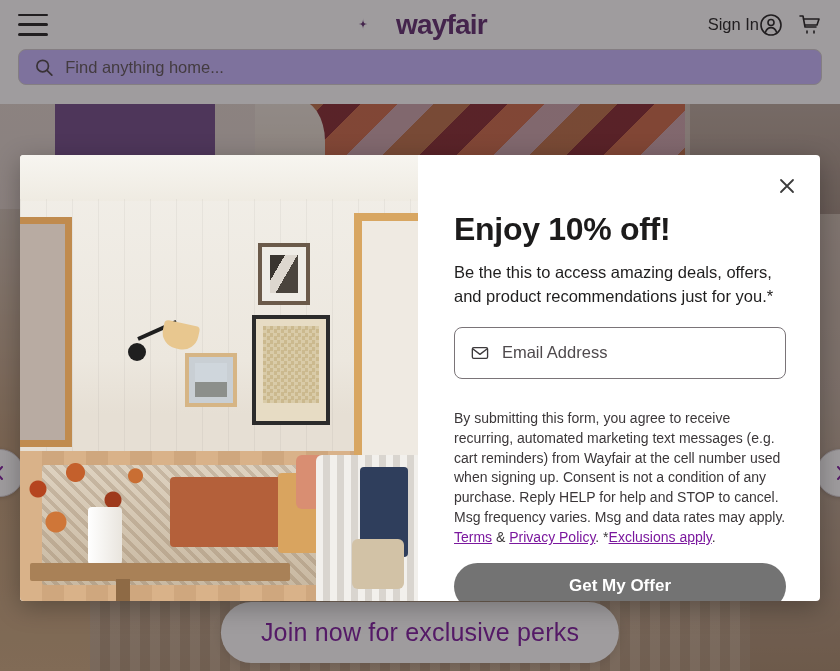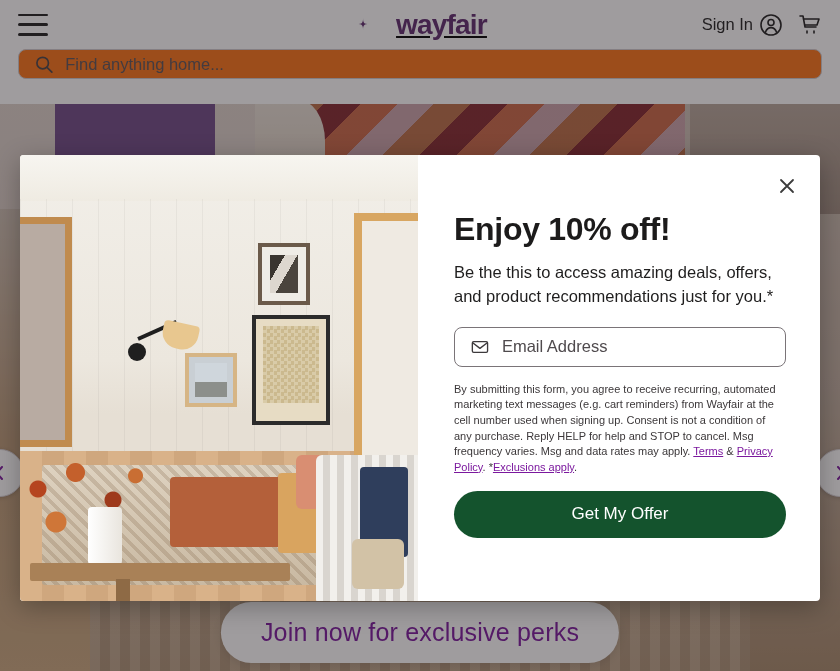--- a/index.html
+++ b/index.html
@@ -112,33 +112,33 @@
     background: #ffffff; z-index: 3;
   }
   .header-top {
     position: relative; height: 49px;
     display: flex; align-items: center; justify-content: space-between;
     padding: 0 18px;
   }
   .hamburger { width: 30px; height: 22px; display:flex; flex-direction: column; justify-content: space-between; cursor: pointer; }
   .hamburger span { display:block; height: 2.5px; background: #1f1f1f; border-radius: 2px; }
 
-  .logo { position: absolute; left: 50%; top: 50%; transform: translate(-50%,-50%); display:flex; align-items:center; gap:21px;text-decoration:underline; }
+  .logo { position: absolute; left: 50%; top: 50%; transform: translate(-50%,-50%); display:flex; align-items:center; gap:21px; }
   .logo-mark { width: 22px; height: 22px; position: relative; }
   .logo-word { font-size: 28px; font-weight: 700; color: #5D2A6E; letter-spacing: -.8px; }
 
   .header-right { display: flex; align-items: center; gap: 14px; margin-left: auto; }
-  .signin { display:flex; align-items:center; gap:6px; cursor:pointer; }
+  .signin { display:flex; align-items:center; cursor:pointer; }
   .signin-text { font-size: 16.5px; color: #1f1f1f; }
 
   .search-wrap { padding: 0 18px; }
   .search-bar {
-    height: 30px; border: 1px solid #cfc9cd; border-radius: 8px;
+    height: 36px; border: 1px solid #cfc9cd; border-radius: 8px;
     display: flex; align-items: center; gap: 12px; padding: 0 16px;
-    background: #f97316;
+    background: #c4b5fd;
   }
   .search-input {
     border: 0; outline: 0; background: transparent;
     font-family: "Liberation Sans", sans-serif;
     font-size: 16.5px; color: #4a4347; width: 100%;
   }
   .search-input::placeholder { color: #5c5358; }
 
   
   .overlay { position: absolute; inset: 0; background: rgba(36,30,34,.44); z-index: 10; }
@@ -209,39 +209,39 @@
   .modal-content { flex: 1; padding: 30px 34px 0 36px; position: relative; }
   .modal-close {
     position: absolute; right: 20px; top: 18px;
     width: 26px; height: 26px; display:flex; align-items:center; justify-content:center;
     cursor: pointer;
   }
   .modal-title { font-size: 32px; font-weight: 700; color: #1c1b1b; letter-spacing: -.3px; margin-top: 26px; }
   .modal-sub { margin-top: 13px; font-size: 16.5px; line-height: 1.45; color: #1f1e1e; max-width: 330px; }
 
   .field {
-    margin-top: 18px; height: 40px;
+    margin-top: 18px; height: 52px;
     border: 1px solid #7a7478; border-radius: 8px;
     display: flex; align-items: center; gap: 13px; padding: 0 16px;
   }
   .field-input {
     border: 0; outline: 0; background: transparent; width: 100%;
     font-family: "Liberation Sans", sans-serif; font-size: 16.5px; color: #3d3a3c;
   }
   .field-input::placeholder { color: #4f4a4d; }
 
-  .fineprint { margin-top: 15px; font-size: 11px; line-height: 1.42; color: #3b3739; max-width: 332px; }
+  .fineprint { margin-top: 30px; font-size: 14px; line-height: 1.42; color: #3b3739; max-width: 332px; }
   .fineprint a { color: #7B189E; text-decoration: underline; }
 
   .submit-btn {
     margin-top: 15px; width: 332px; height: 47px;
-    background: #14532d; color: #ffffff;
+    background: #737373; color: #ffffff;
     border: 0; border-radius: 26px;
     font-family: "Liberation Sans", sans-serif;
-    font-size: 17px; font-weight: 400; cursor: pointer;
+    font-size: 17px; font-weight: 700; cursor: pointer;
   }
 </style>
 </head>
 <body>
 
 <div id="root">
 
   <div class="page-bg">
 
     <div class="hero">

